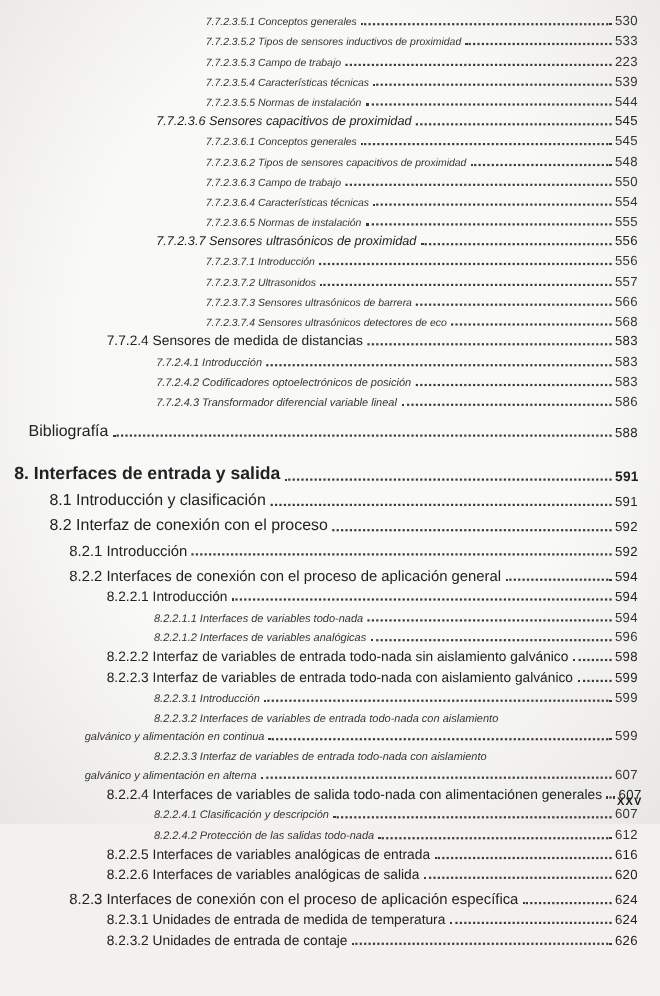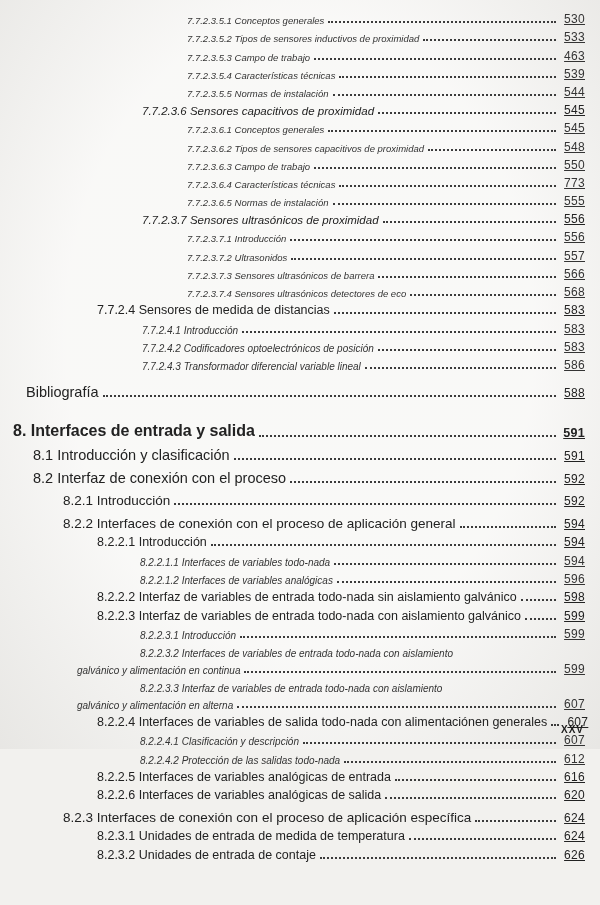--- a/index.html
+++ b/index.html
@@ -31,33 +31,32 @@
     flex: 1;
     min-width: 8px;
     border-bottom: 2px dotted #3b3b3b;
     margin: 0 3px 3px 4px;
   }
   .pg {
     font-size: 12px;
     font-style: normal;
     font-weight: normal;
     min-width: 26px;
-    text-align: right;
+    text-align: left;
     letter-spacing: 0.3px;
-    text-decoration: underline;
   }
   
   .it6  { font-size: 9.5px;  font-style: italic; height: 18.2px; padding-left: 187px; color:#343434; }
   .it5  { font-size: 11.5px; font-style: italic; height: 18.2px; padding-left: 142px; }
   .it5s { font-size: 10px;   font-style: italic; height: 18.2px; padding-left: 142px; color:#343434; }
   .it6b { font-size: 10px;   font-style: italic; height: 18.3px; padding-left: 116px; color:#343434;margin-left:24px; }
   .cont { font-size: 10px;   font-style: italic; height: 16.5px; padding-left: 77px; color:#343434; }
   .sub2 { font-size: 12.5px; height: 18.4px; padding-left: 97px; }
   .sub  { font-size: 13.5px; height: 22.5px; padding-left: 63px; }
-  .sec  { font-size: 14.5px; height: 23px;   padding-left: 33px; }
+  .sec  { font-size: 14.5px; height: 23px;   padding-left: 45px; }
   .biblio { font-size: 14.5px; height: 24px; padding-left: 26px; margin-top: 4px; }
   .chapter { font-size: 16px; font-weight: bold; height: 26px; padding-left: 13px; margin-top: 14px; }
   .chapter .pg { font-weight: bold; font-size: 12.5px; }
   .chapter .dots { border-bottom-width: 2.5px; }
   .footer {
     position: absolute;
     right: 16px;
     bottom: 14px;
     font-size: 10px;
     font-weight: bold;
@@ -76,21 +75,21 @@
         <span class="pg">530</span>
       </div>
       <div class="row it6">
         <span class="t">7.7.2.3.5.2 Tipos de sensores inductivos de proximidad</span>
         <span class="dots"></span>
         <span class="pg">533</span>
       </div>
       <div class="row it6">
         <span class="t">7.7.2.3.5.3 Campo de trabajo</span>
         <span class="dots"></span>
-        <span class="pg">463</span>
+        <span class="pg">223</span>
       </div>
       <div class="row it6">
         <span class="t">7.7.2.3.5.4 Características técnicas</span>
         <span class="dots"></span>
         <span class="pg">539</span>
       </div>
       <div class="row it6">
         <span class="t">7.7.2.3.5.5 Normas de instalación</span>
         <span class="dots"></span>
         <span class="pg">544</span>
@@ -111,21 +110,21 @@
         <span class="pg">548</span>
       </div>
       <div class="row it6">
         <span class="t">7.7.2.3.6.3 Campo de trabajo</span>
         <span class="dots"></span>
         <span class="pg">550</span>
       </div>
       <div class="row it6">
         <span class="t">7.7.2.3.6.4 Características técnicas</span>
         <span class="dots"></span>
-        <span class="pg">773</span>
+        <span class="pg">554</span>
       </div>
       <div class="row it6">
         <span class="t">7.7.2.3.6.5 Normas de instalación</span>
         <span class="dots"></span>
         <span class="pg">555</span>
       </div>
       <div class="row it5">
         <span class="t">7.7.2.3.7 Sensores ultrasónicos de proximidad</span>
         <span class="dots"></span>
         <span class="pg">556</span>

